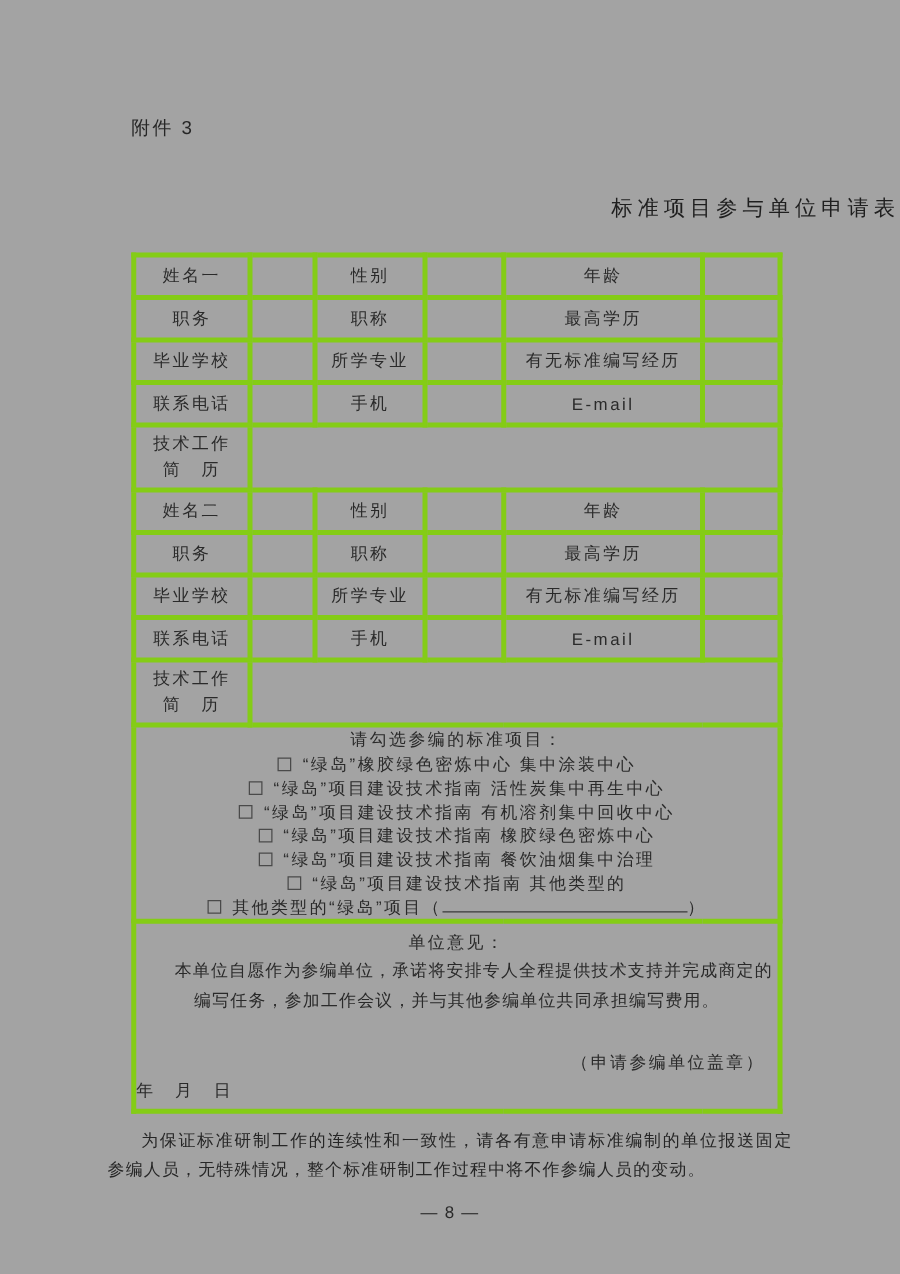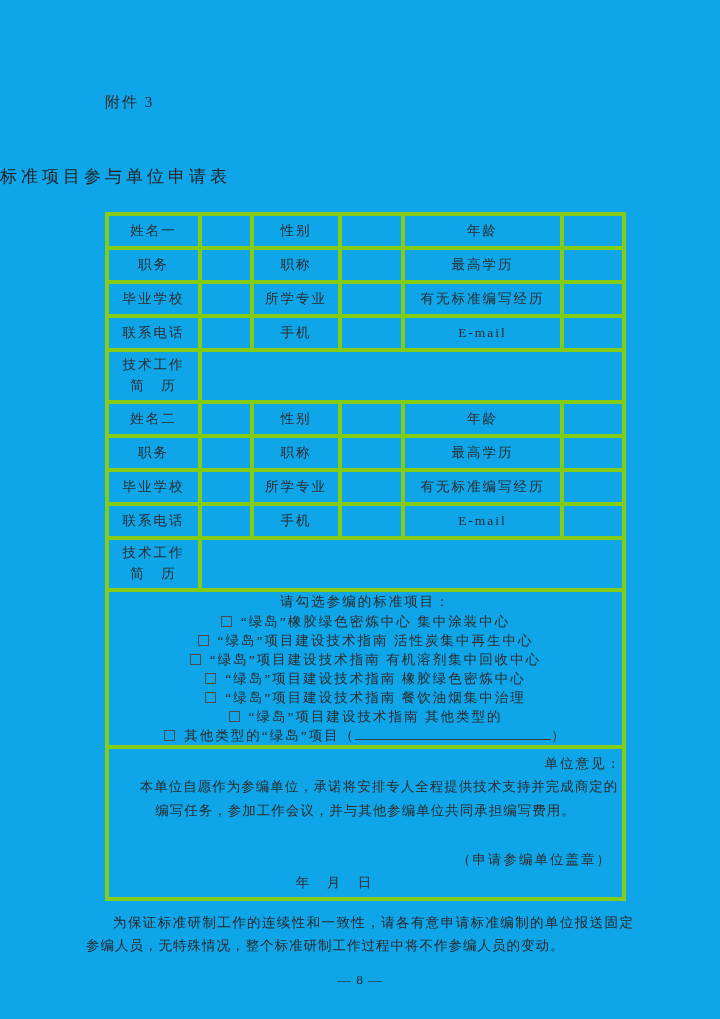--- a/index.html
+++ b/index.html
@@ -1,34 +1,34 @@
 <!DOCTYPE html>
 <html><head>
 <meta charset="utf-8">
 <style>
   * { box-sizing: border-box; }
   html, body { margin: 0; padding: 0; background: #ffffff; }
   .page {
     position: relative;
     width: 720px;
     height: 1019px;
-    background: #0ea5e9;
-    font-family: Liberation Serif, serif;
+    background: #a3a3a3;
+    font-family: Liberation Sans, sans-serif;
     color: #262626;
     overflow: hidden;
   }
   .attachment {
     margin: 93px 0 0 105px;
     font-size: 15px;
     letter-spacing: 2px;
     height: 22px;
   }
   .doc-title {
-    margin-top: 50px;
-    text-align: left;
+    margin-top: 40px;
+    text-align: right;
     font-size: 17px;
     letter-spacing: 4px;
     color: #1f1f1f;
     height: 24px;
   }
   table.form {
     margin: 23px 0 0 105px;
     border-collapse: collapse;
     table-layout: fixed;
     width: 517px;
@@ -62,29 +62,29 @@
     background: transparent;
   }
   .blank-line {
     display: inline-block;
     width: 196px;
     height: 12px;
     border-bottom: 1px solid #3a3a3a;
     vertical-align: baseline;
   }
   td.op-cell { height: 152px; padding: 9px 12px 8px 10px; }
-  .op-label { height: 21px; line-height: 21px; text-align: right; }
+  .op-label { height: 21px; line-height: 21px; }
   .op-body {
     text-indent: 2em;
     line-height: 24px;
     letter-spacing: 1px;
     margin-top: 1px;
   }
   .op-seal { text-align: right; margin-top: 28px; padding-right: 10px; height: 20px; }
-  .op-date { text-align: center; margin-top: 3px; padding-right: 62px; height: 20px; letter-spacing: 2px; }
+  .op-date { text-align: left; margin-top: 3px; padding-right: 62px; height: 20px; letter-spacing: 2px; }
   .footer-note {
     width: 548px;
     margin: 10px auto 0 auto;
     font-size: 13.5px;
     line-height: 23px;
     letter-spacing: 1px;
     text-indent: 2em;
     text-align: justify;
     color: #262626;
   }

